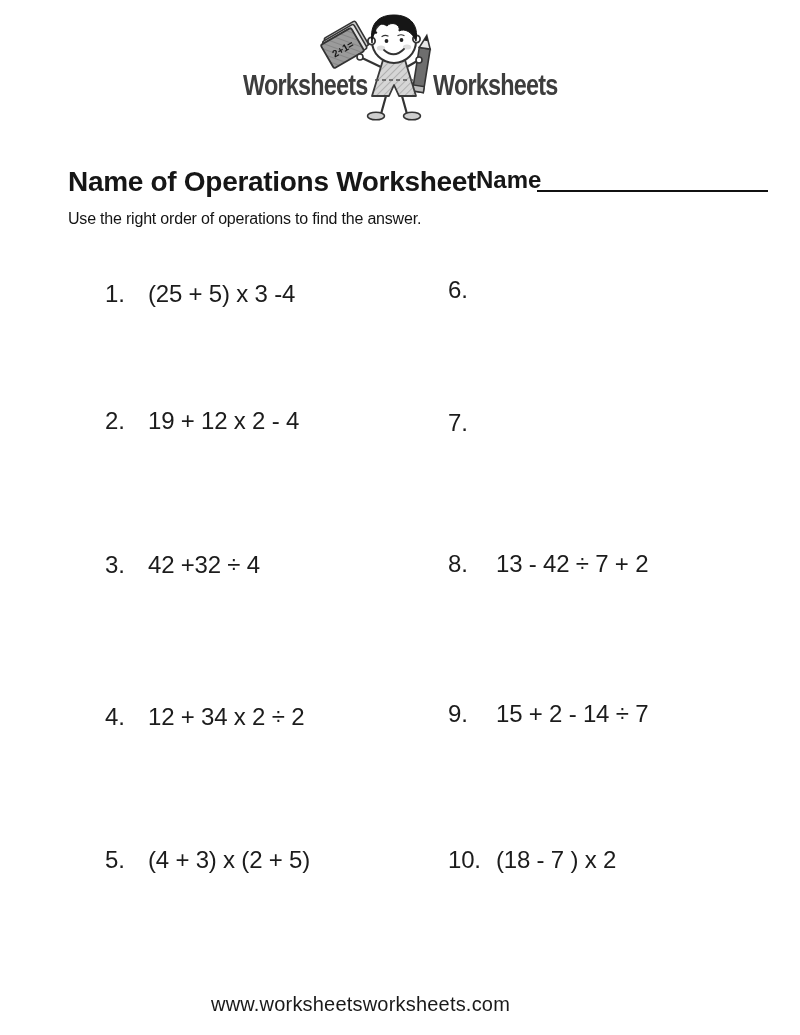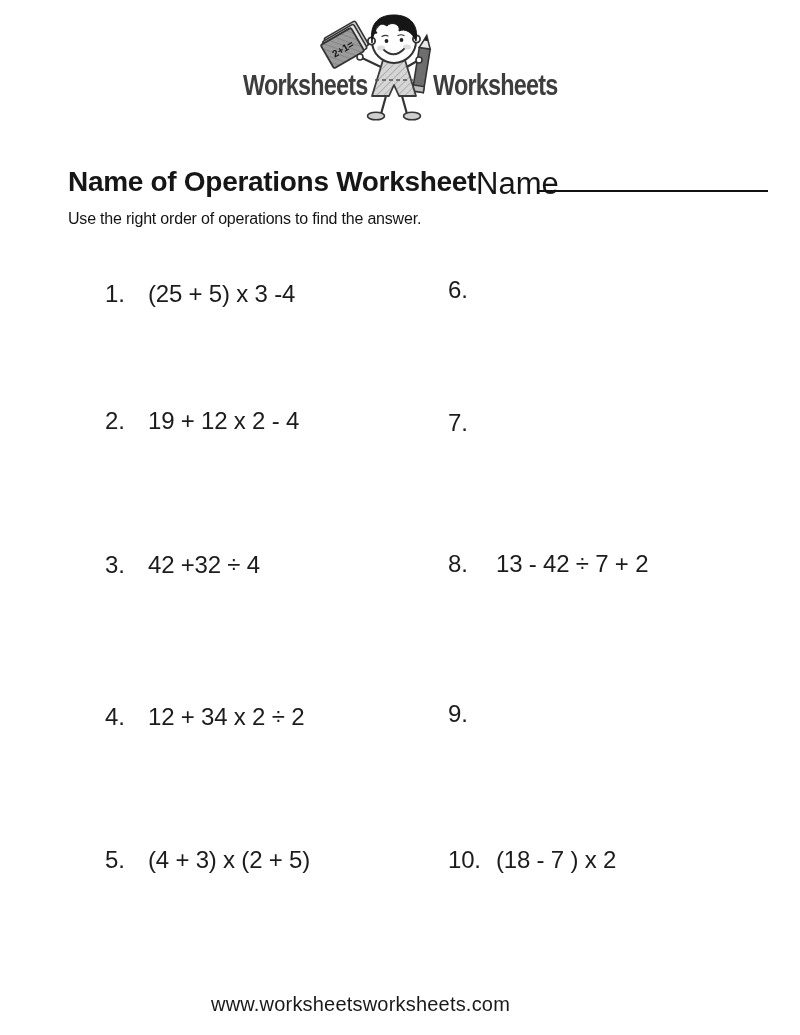--- a/index.html
+++ b/index.html
@@ -25,21 +25,21 @@
   .logo-char { position: absolute; left: 320px; top: 10px; width: 118px; height: 116px; }
 
   
   .title {
     position: absolute; left: 68px; top: 166px;
     font-size: 28px; font-weight: 600; letter-spacing: -0.3px; color: #161616;
     white-space: nowrap;
   }
   .name-label {
     position: absolute; left: 476px; top: 166px;
-    font-size: 31px; font-weight: 400; color: #161616;
+    font-size: 24px; font-weight: 700; color: #161616;
   }
   .name-line {
     position: absolute; left: 537px; top: 162px;
     width: 231px; height: 30px;
     border-bottom: 2px solid #111;
   }
   .instruction {
     position: absolute; left: 68px; top: 210px;
     font-size: 16px; font-weight: 500; color: #141414; letter-spacing: -0.2px;
     white-space: nowrap;
@@ -168,20 +168,21 @@
   </div>
   <div class="problem col-right p7">
     <span class="pnum">7.</span>
   </div>
   <div class="problem col-right p8">
     <span class="pnum">8.</span>
     <span class="pexpr">13 - 42 ÷ 7 + 2</span>
   </div>
   <div class="problem col-right p9">
     <span class="pnum">9.</span>
+    <span class="pexpr">15 + 2 - 14 ÷ 7</span>
   </div>
   <div class="problem col-right p10">
     <span class="pnum">10.</span>
     <span class="pexpr">(18 - 7 ) x 2</span>
   </div>
 
   <div class="footer">www.worksheetsworksheets.com</div>
 
 </div>
 

